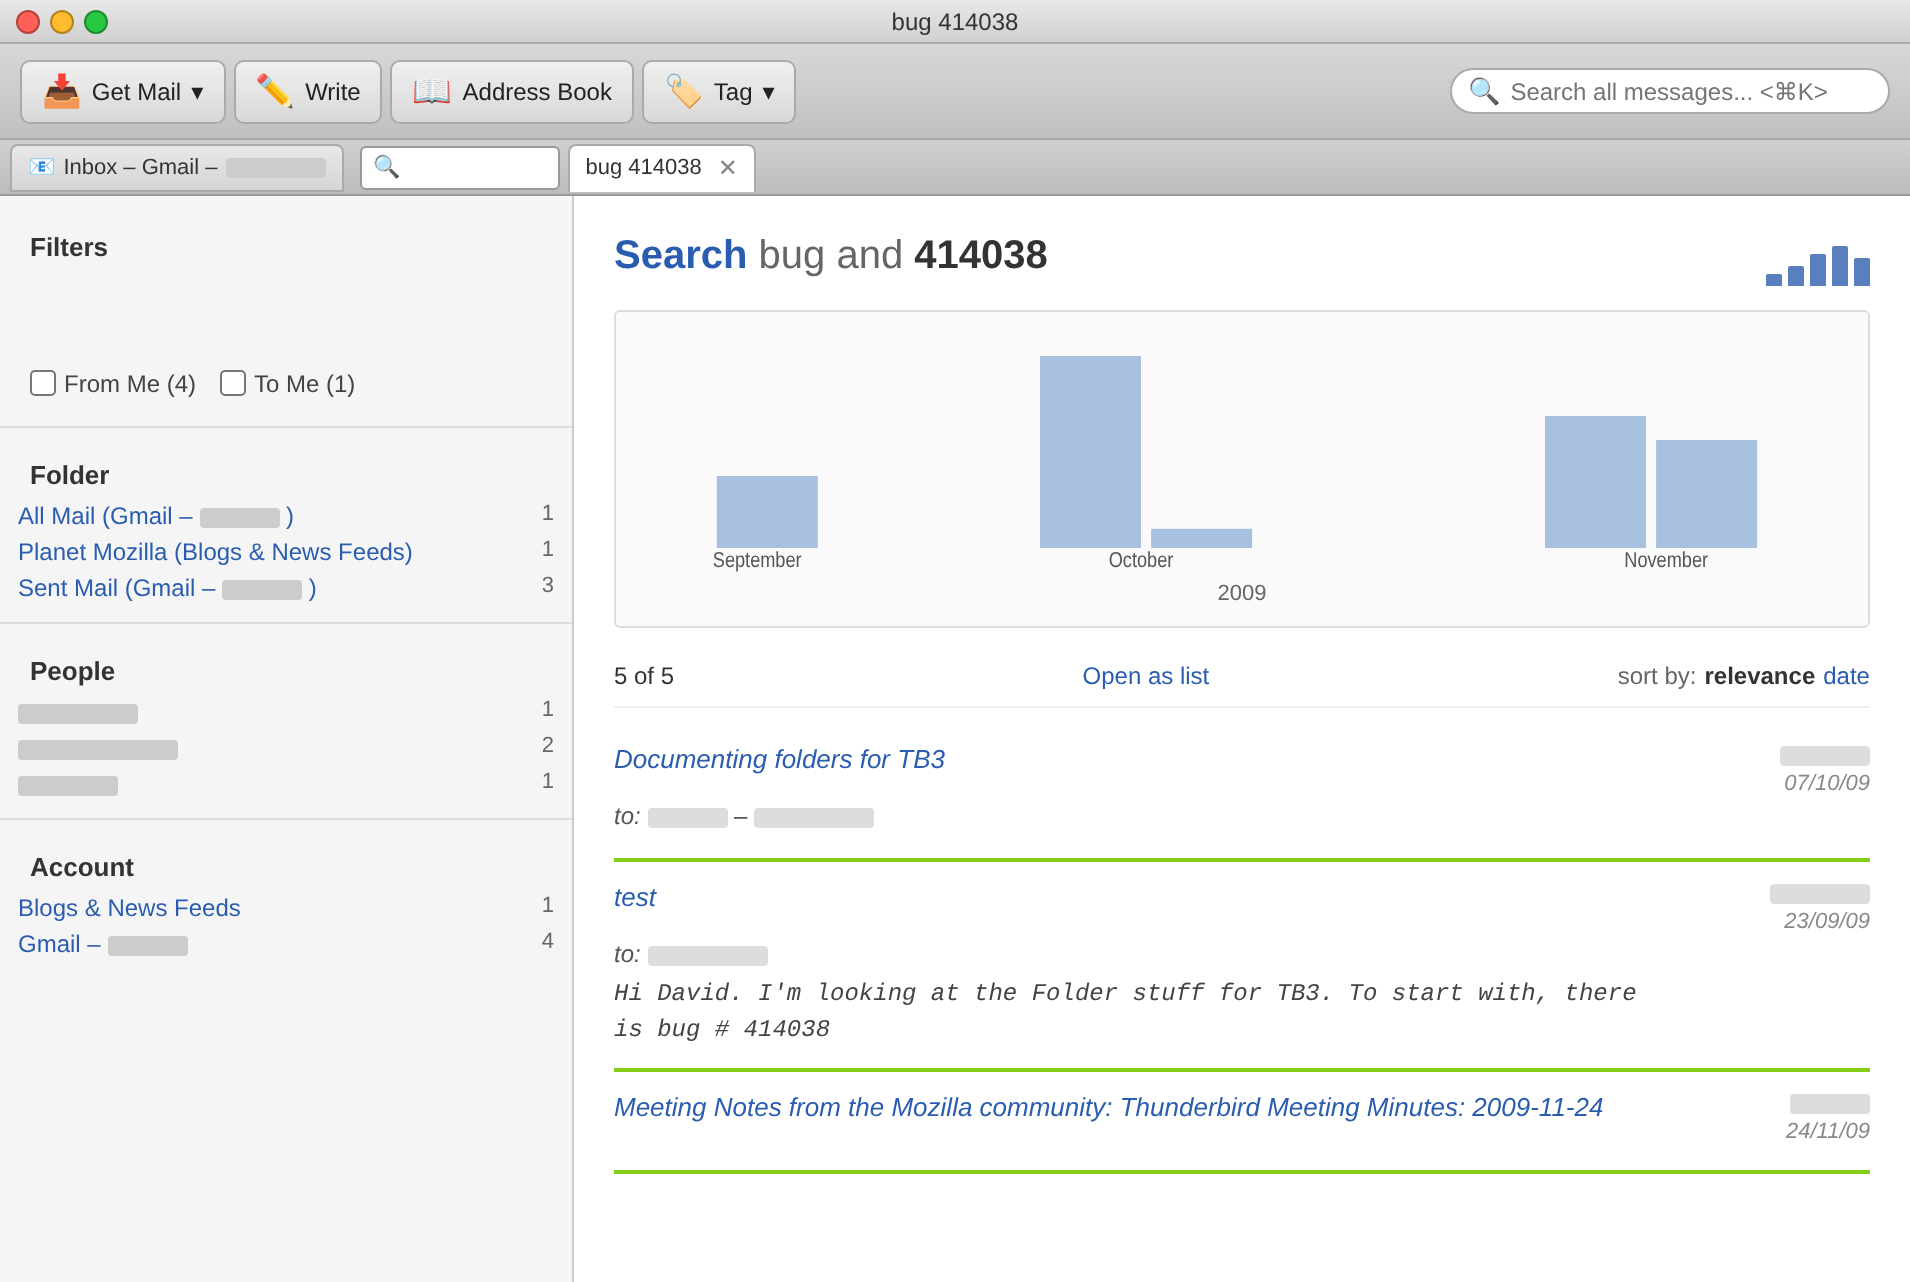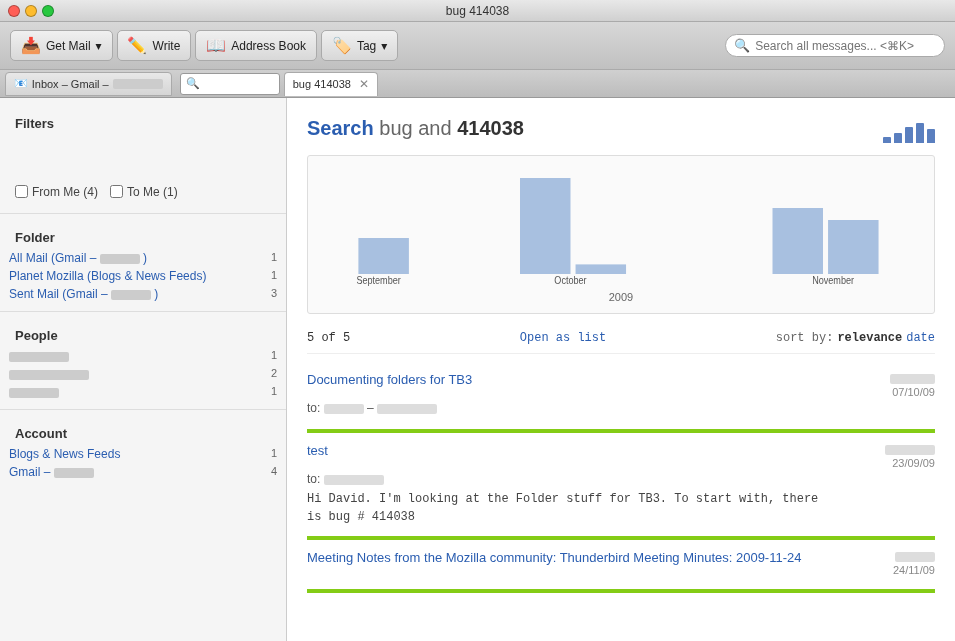--- a/index.html
+++ b/index.html
@@ -219,32 +219,32 @@
     
     .results-bar {
       display: flex;
       align-items: center;
       justify-content: space-between;
       padding: 5px 0 8px;
       border-bottom: 1px solid #eee;
       margin-bottom: 10px;
       font-size: 12px;
       color: #333;
-      font-family: Liberation Mono, monospace;
     }
     .open-as-list { color: #2a5db0; cursor: pointer; }
     .sort-by { display: flex; align-items: center; gap: 4px; color: #666; }
     .sort-relevance { font-weight: bold; color: #333; cursor: pointer; }
     .sort-date { color: #2a5db0; cursor: pointer; }
 
     
     .email-item {
-      border-bottom: 4px solid #84cc16;
+      border-bottom: 2px solid #84cc16;
       padding: 8px 0 10px;
       margin-bottom: 2px;
+      font-style: italic;
     }
     .email-header {
       display: flex;
       align-items: flex-start;
       justify-content: space-between;
       margin-bottom: 3px;
     }
     .email-subject {
       color: #2a5db0;
       font-size: 13px;

